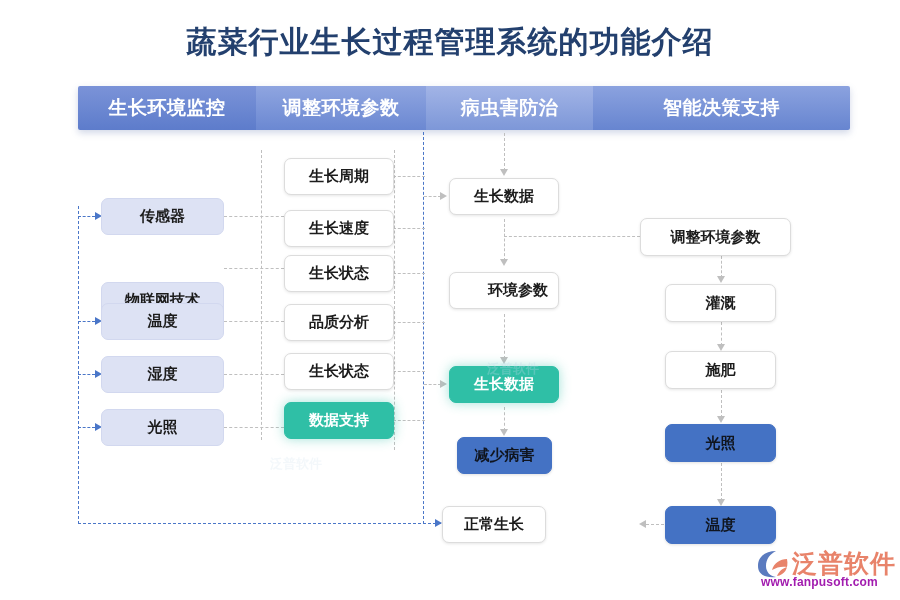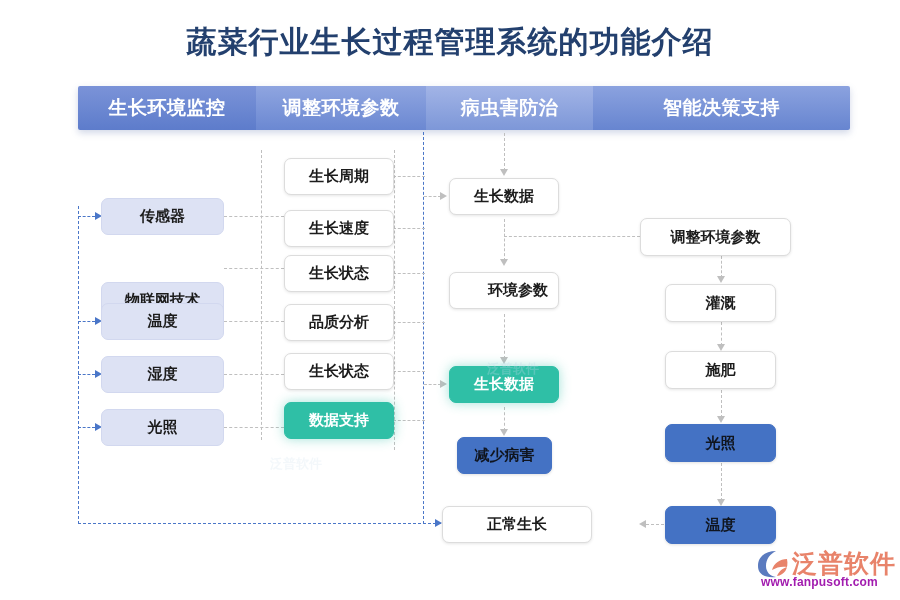--- a/index.html
+++ b/index.html
@@ -225,21 +225,21 @@
   </div>
   <div class="node white" style="left:449px;top:272px;width:110px;height:37px;padding-left:28px;">
     <span>环境参数</span>
   </div>
   <div class="node teal" style="left:449px;top:366px;width:110px;height:37px;">
     <span>生长数据</span>
   </div>
   <div class="node blue" style="left:457px;top:437px;width:95px;height:37px;">
     <span>减少病害</span>
   </div>
-  <div class="node white" style="left:442px;top:506px;width:150px;height:37px;">
+  <div class="node white" style="left:442px;top:506px;width:104px;height:37px;">
     <span>正常生长</span>
   </div>
 
   <div class="node white" style="left:640px;top:218px;width:151px;height:38px;">
     <span>调整环境参数</span>
   </div>
   <div class="node white" style="left:665px;top:284px;width:111px;height:38px;">
     <span>灌溉</span>
   </div>
   <div class="node white" style="left:665px;top:351px;width:111px;height:38px;">

